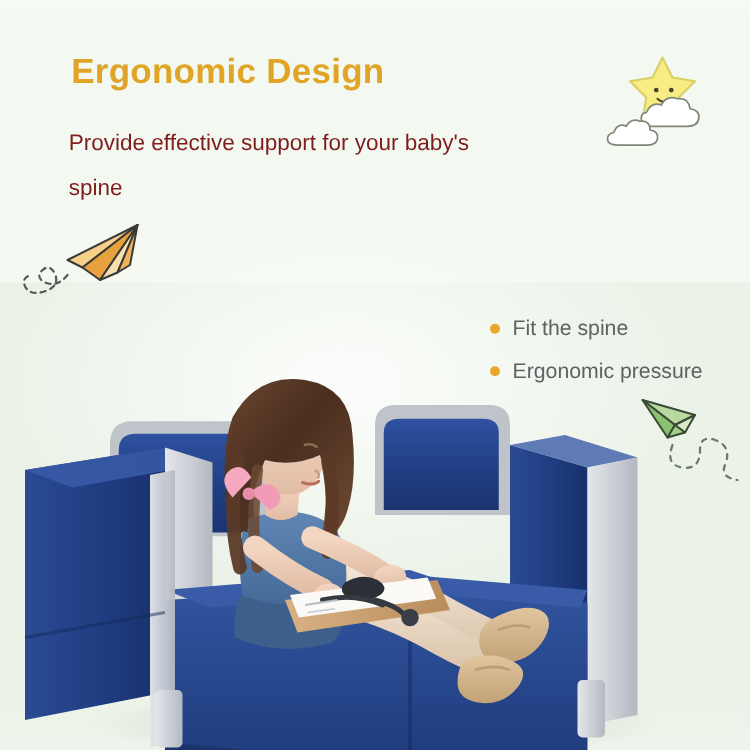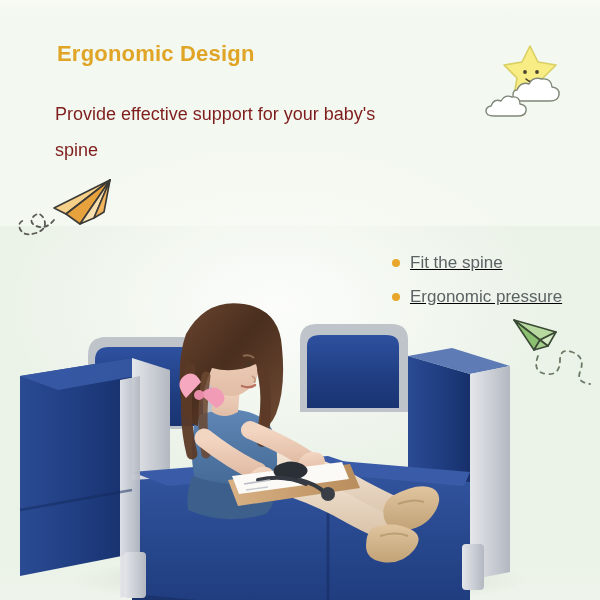--- a/index.html
+++ b/index.html
@@ -45,21 +45,21 @@
   .bg-edge-bottom {
     position: absolute;
     left:0; bottom:0; width:600px; height:40px;
     background: linear-gradient(rgba(235,242,232,0), #eef4eb);
   }
 
   
   .headline {
     position: absolute;
     left: 57px; top: 41px;
-    font-size: 22px;
+    font-size: 28px;
     font-weight: bold;
     letter-spacing: 0.2px;
     color: #e0a526;
     white-space: nowrap;
   }
   .subhead {
     position: absolute;
     left: 55px; top: 96px;
     width: 330px;
     font-size: 18px;
@@ -68,21 +68,20 @@
   }
   .bullets {
     position: absolute;
     left: 392px; top: 246px;
     width: 200px;
   }
   .bullet-row {
     display: flex;
     align-items: center;
     height: 34px;
-    text-decoration: underline;
   }
   .bullet-dot {
     width: 8px; height: 8px;
     border-radius: 50%;
     background: #e8a72c;
     margin-right: 10px;
     flex: 0 0 auto;
   }
   .bullet-text {
     font-size: 17px;

